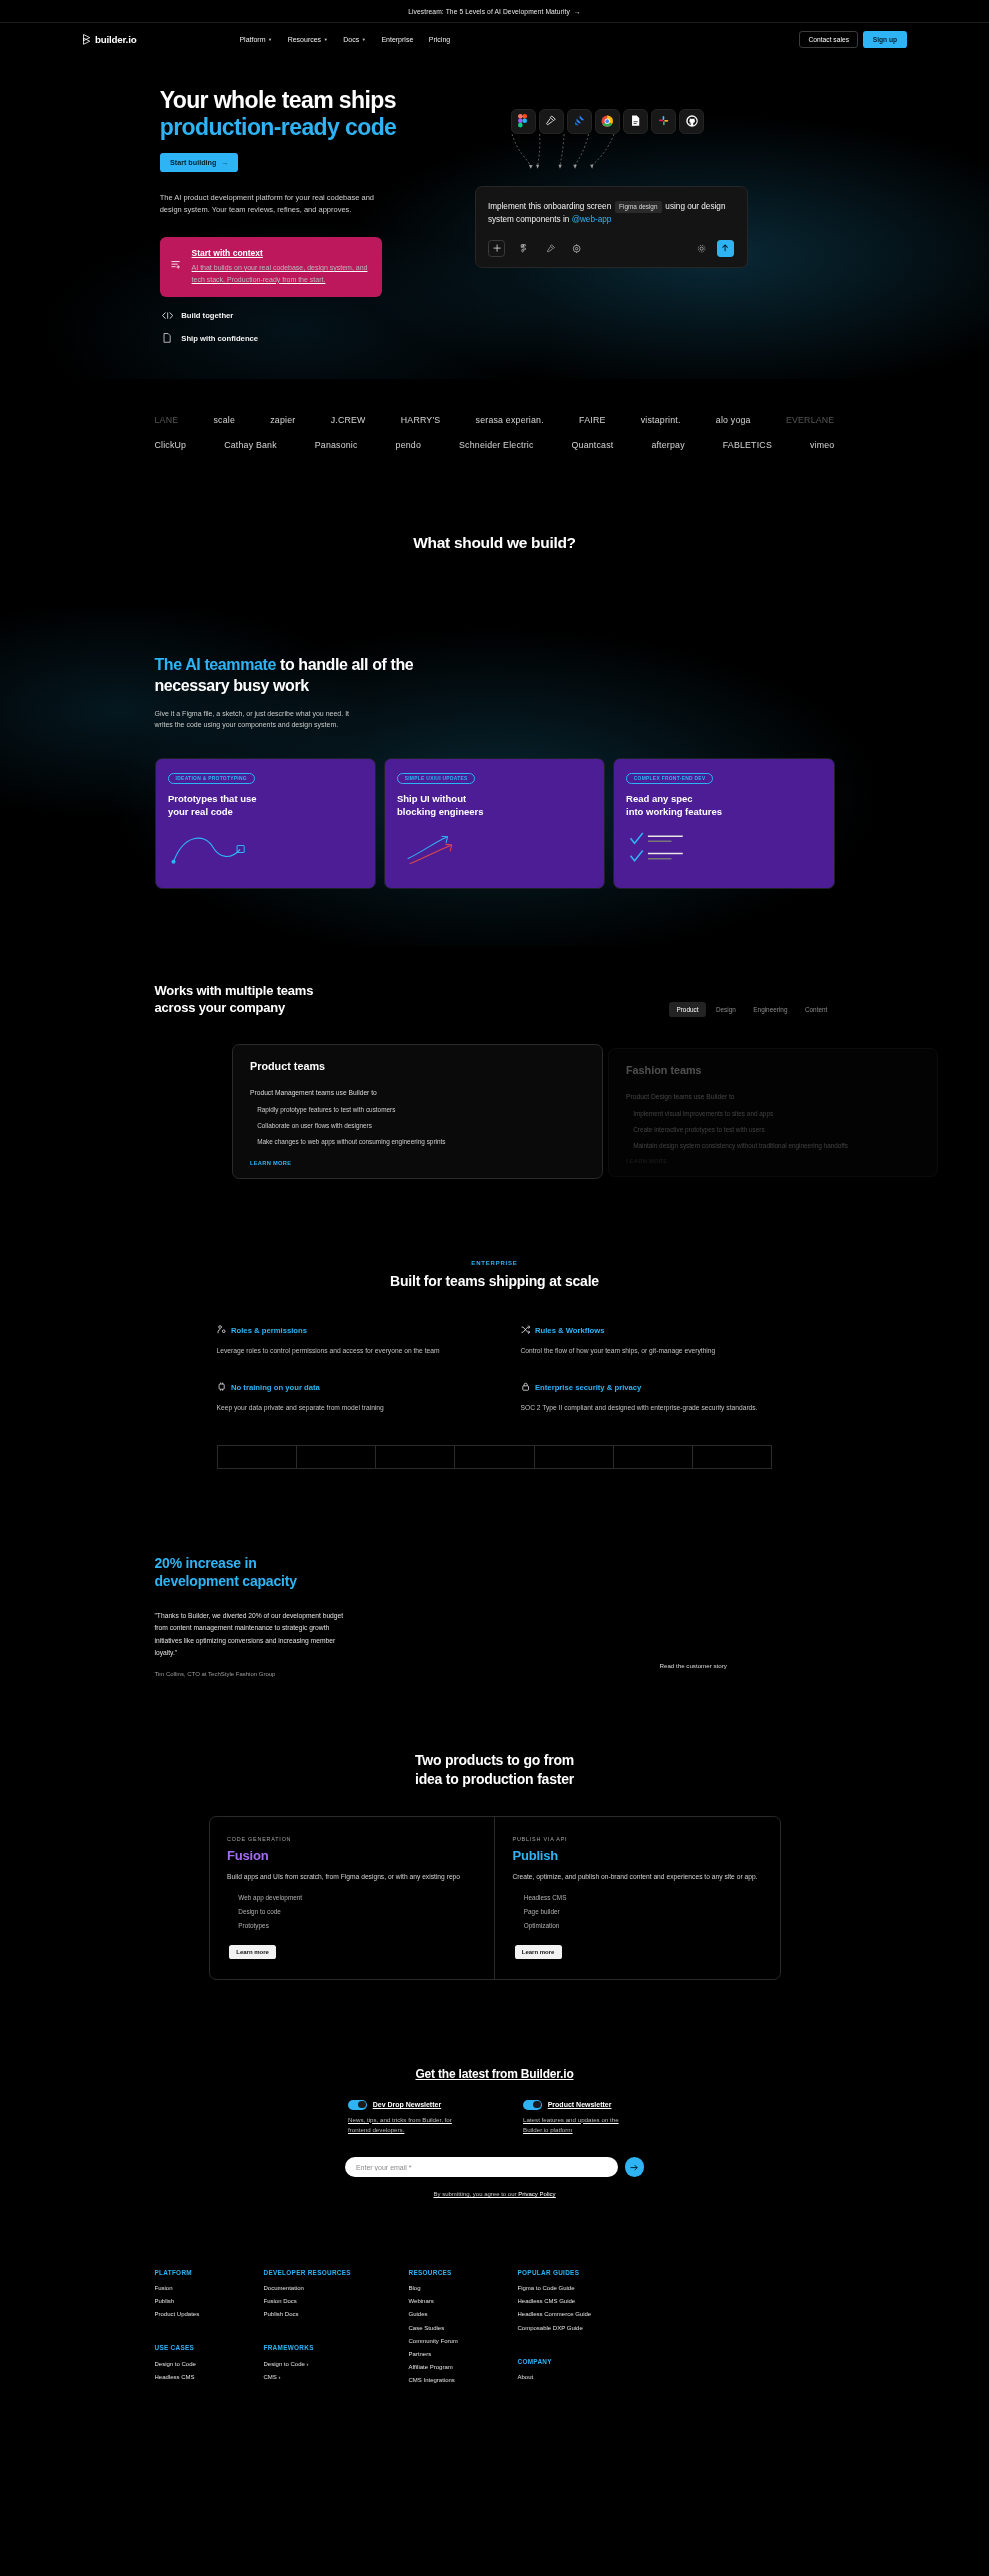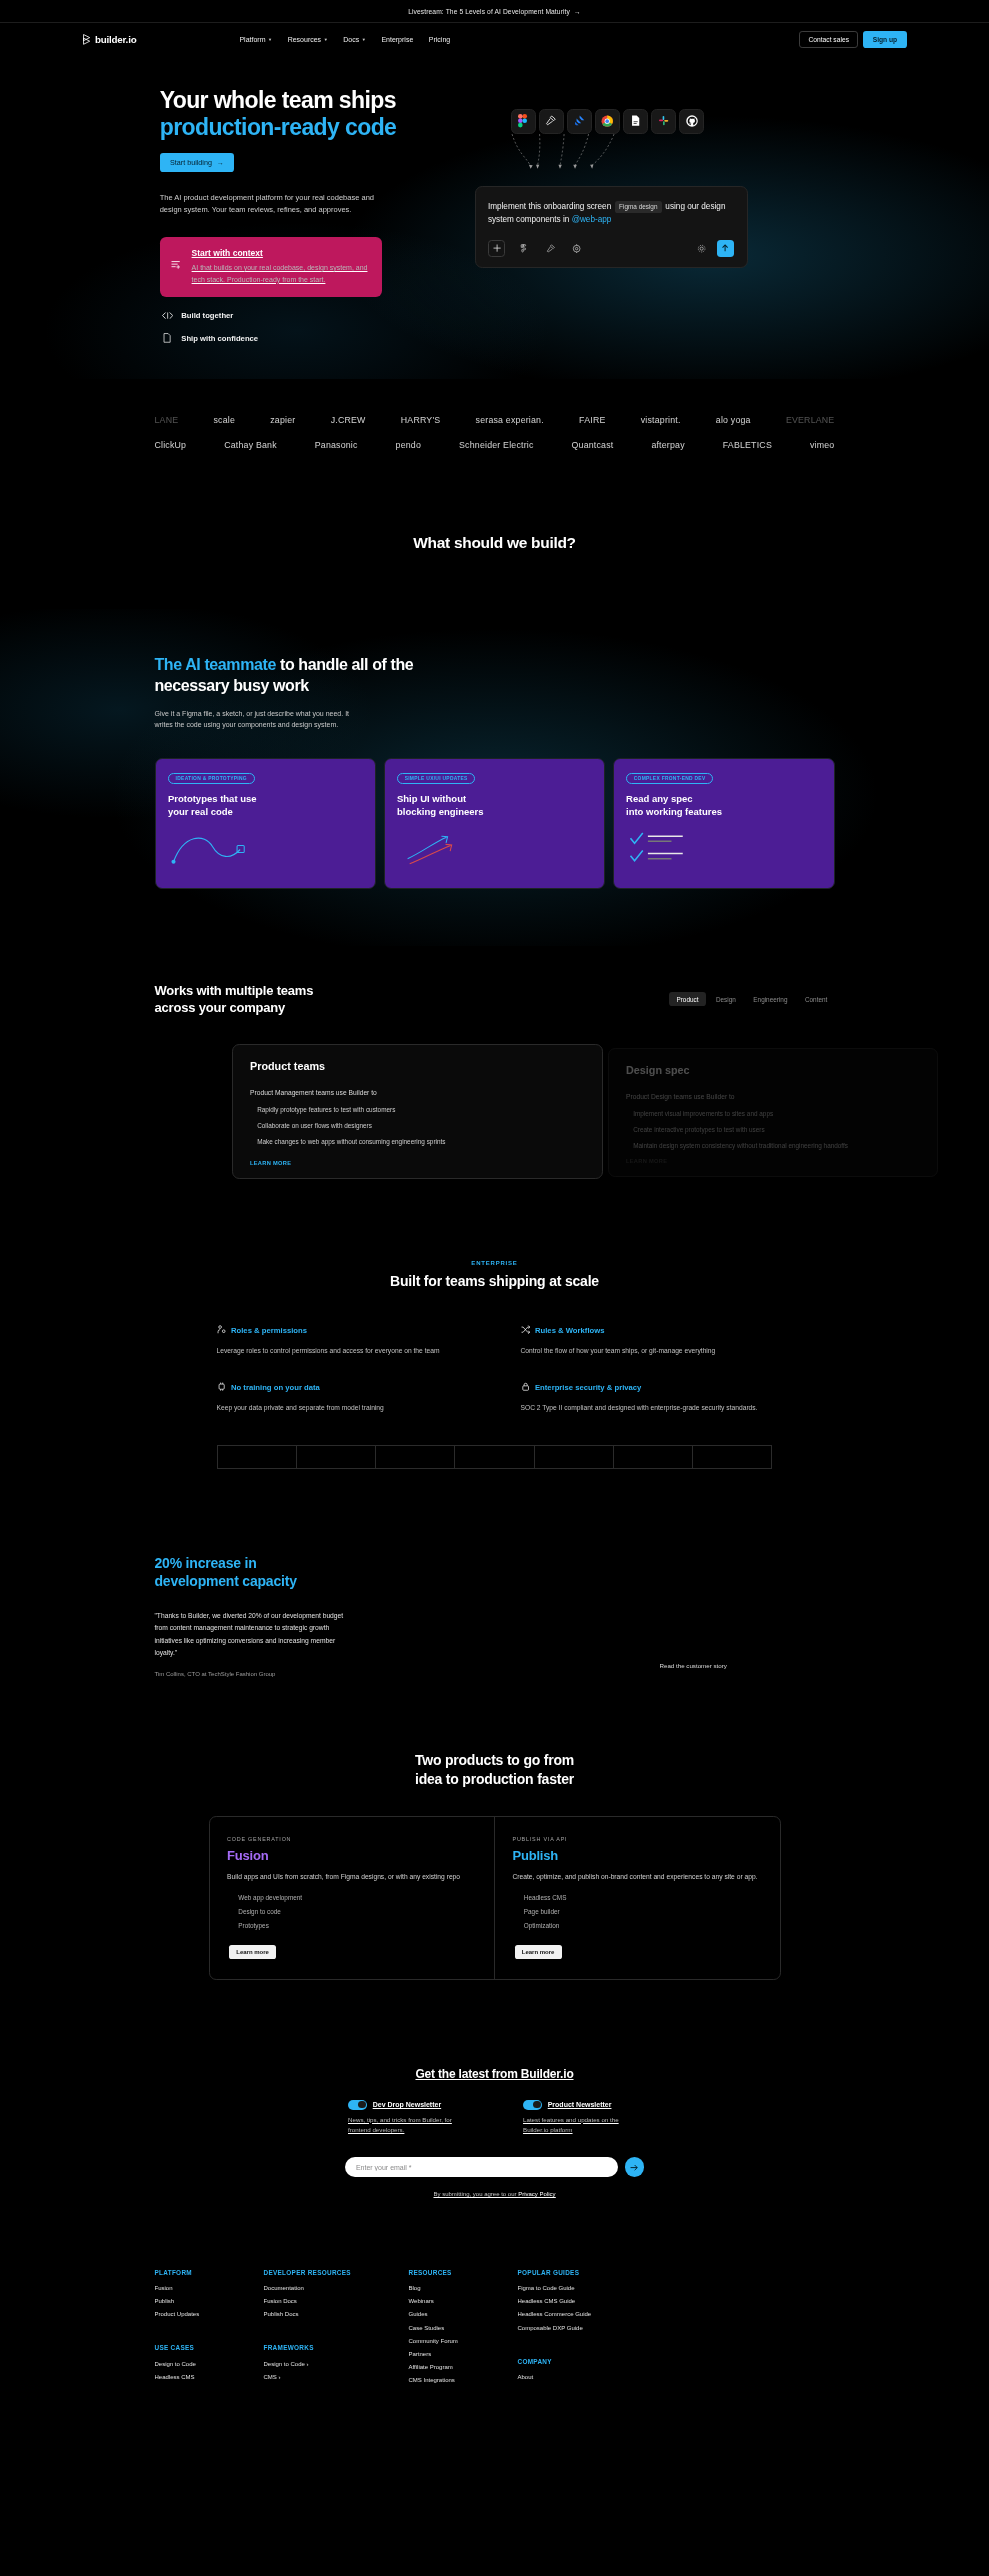--- a/index.html
+++ b/index.html
@@ -49,21 +49,21 @@
       radial-gradient(ellipse 567px 216px at 72% 62%, rgba(22,98,130,.42), transparent 65%),
       radial-gradient(ellipse 361px 155px at 30% 85%, rgba(12,60,84,.30), transparent 70%),
       #000;
   }
   .hero-inner { position:relative; z-index:2; display:flex; }
   .hero-left { width:289px; padding-left:5.2px; }
   h1.hero-title { font-size:23px; line-height:1.16; font-weight:800; letter-spacing:-0.6px; }
   h1.hero-title .accent { color:#2EB4F5; display:block; }
   .start-btn {
     margin-top:12.4px; background:#2EB4F5; color:#04212f; border:none; border-radius:3.1px;
-    padding:5.2px 10.3px; font-size:7.2px; font-weight:400; display:inline-flex; gap:4.6px; align-items:center; cursor:pointer;
+    padding:5.2px 10.3px; font-size:7.2px; font-weight:700; display:inline-flex; gap:4.6px; align-items:center; cursor:pointer;
   }
   .hero-desc { margin-top:19.6px; font-size:7.5px; line-height:1.65; color:#cfcfcf; max-width:216px; }
 
   .feature-card {
     margin-top:20.6px; background:#be185d; border-radius:6.2px; padding:11.3px 12.4px 12.4px 11.3px;
     display:flex; gap:9.3px; max-width:222px;text-decoration:underline;
   }
   .feature-card .ficon { flex:0 0 11.3px; padding-top:11.3px; opacity:.92; }
   .fc-title { font-size:8.5px; font-weight:700; margin-bottom:4.1px; }
   .fc-body { font-size:7px; line-height:1.62; color:#b8b8b8; }
@@ -135,21 +135,21 @@
   .tm-badge {
     display:inline-block; border:0.5px solid #2EB4F5; color:#2EB4F5; border-radius:515px;
     padding:2.1px 6.7px; font-size:4.9px; letter-spacing:0.3px; font-weight:600;
   }
   .tm-card h3 { margin-top:9.3px; font-size:9.5px; line-height:1.3; font-weight:700; }
   .tm-card h3 .em { font-weight:800; }
   .tm-art { margin-top:11.3px; height:44px; position:relative; }
 
   
   .wwt { padding:36px 0 31px; }
-  .wwt-head { display:flex; }
+  .wwt-head { display:flex; align-items:flex-end; }
   .wwt-head h2 { font-size:13px; line-height:1.35; font-weight:800; letter-spacing:-0.2px; }
   .wwt-tabs { margin-left:auto; display:flex; align-items:center; gap:3.1px; }
   .wwt-tab { font-size:6.4px; color:#8c8c8c; padding:3.6px 7.2px; border-radius:3.1px; cursor:pointer; }
   .wwt-tab.active { background:#232323; color:#fff; }
 
   .wwt-stage { position:relative; margin-top:27px; height:139px; }
   .team-card {
     position:absolute; top:0; background:#0a0a0a; border:0.5px solid #2a2a2a;
     border-radius:7.2px; padding:15.5px 17.5px;
   }
@@ -582,21 +582,21 @@
           <h3>Product teams</h3>
           <div class="intro">Product Management teams use Builder to</div>
           <ul>
             <li>Rapidly prototype features to test with customers</li>
             <li>Collaborate on user flows with designers</li>
             <li>Make changes to web apps without consuming engineering sprints</li>
           </ul>
           <div class="learn-more">LEARN MORE</div>
         </div>
         <div class="team-card ghost">
-          <h3>Design spec</h3>
+          <h3>Fashion teams</h3>
           <div class="intro">Product Design teams use Builder to</div>
           <ul>
             <li>Implement visual improvements to sites and apps</li>
             <li>Create interactive prototypes to test with users</li>
             <li>Maintain design system consistency without traditional engineering handoffs</li>
           </ul>
           <div class="learn-more">LEARN MORE</div>
         </div>
       </div>
     </div>

